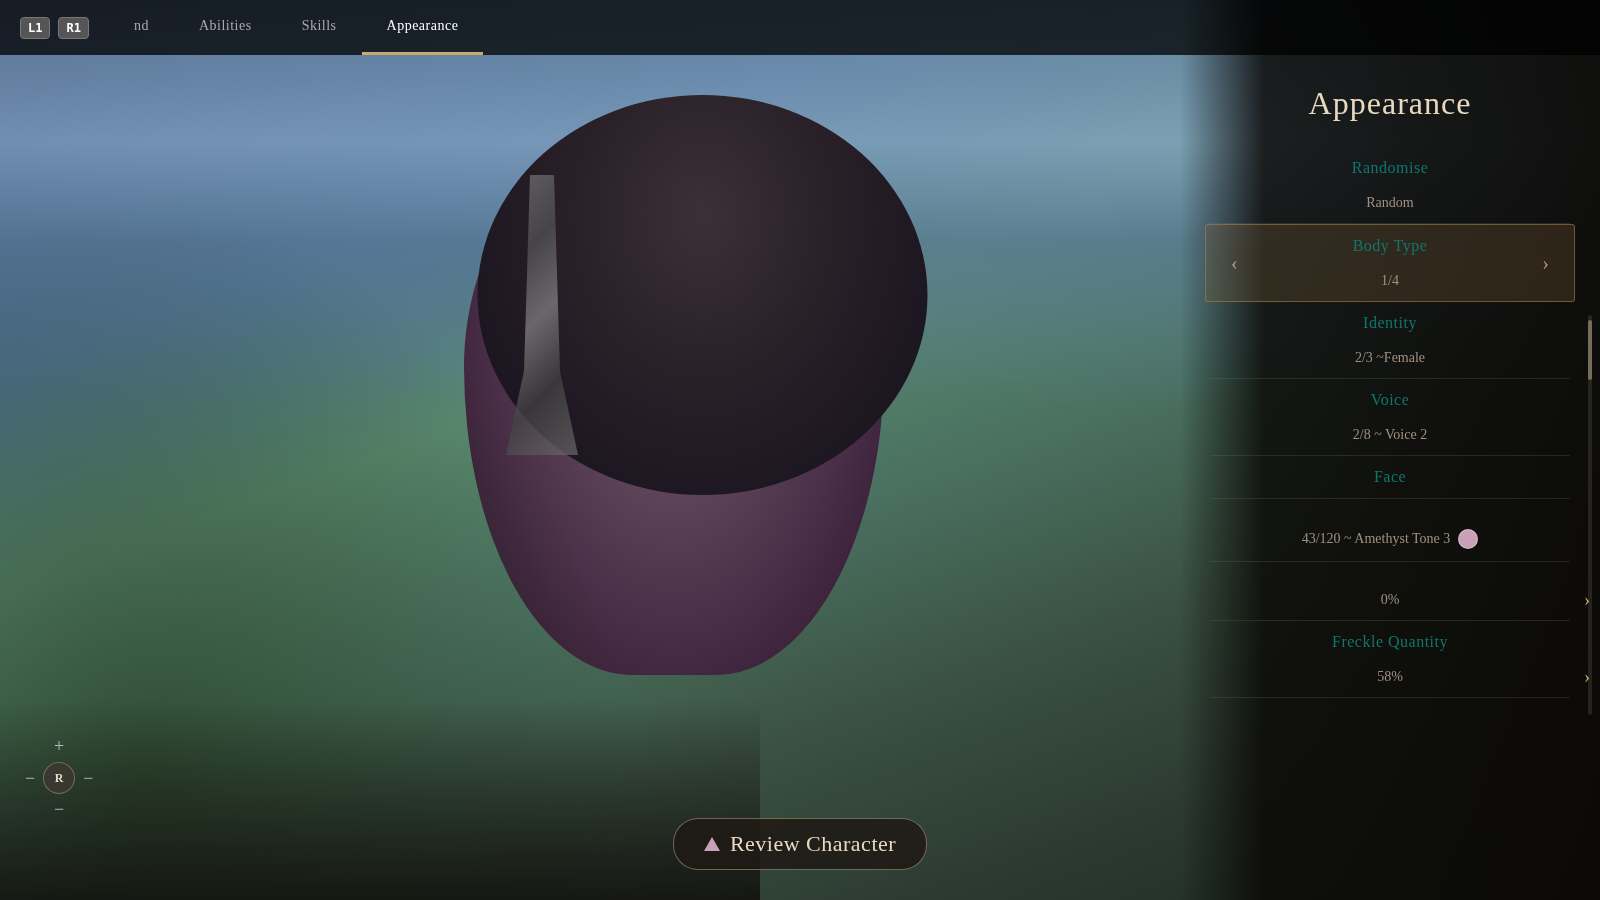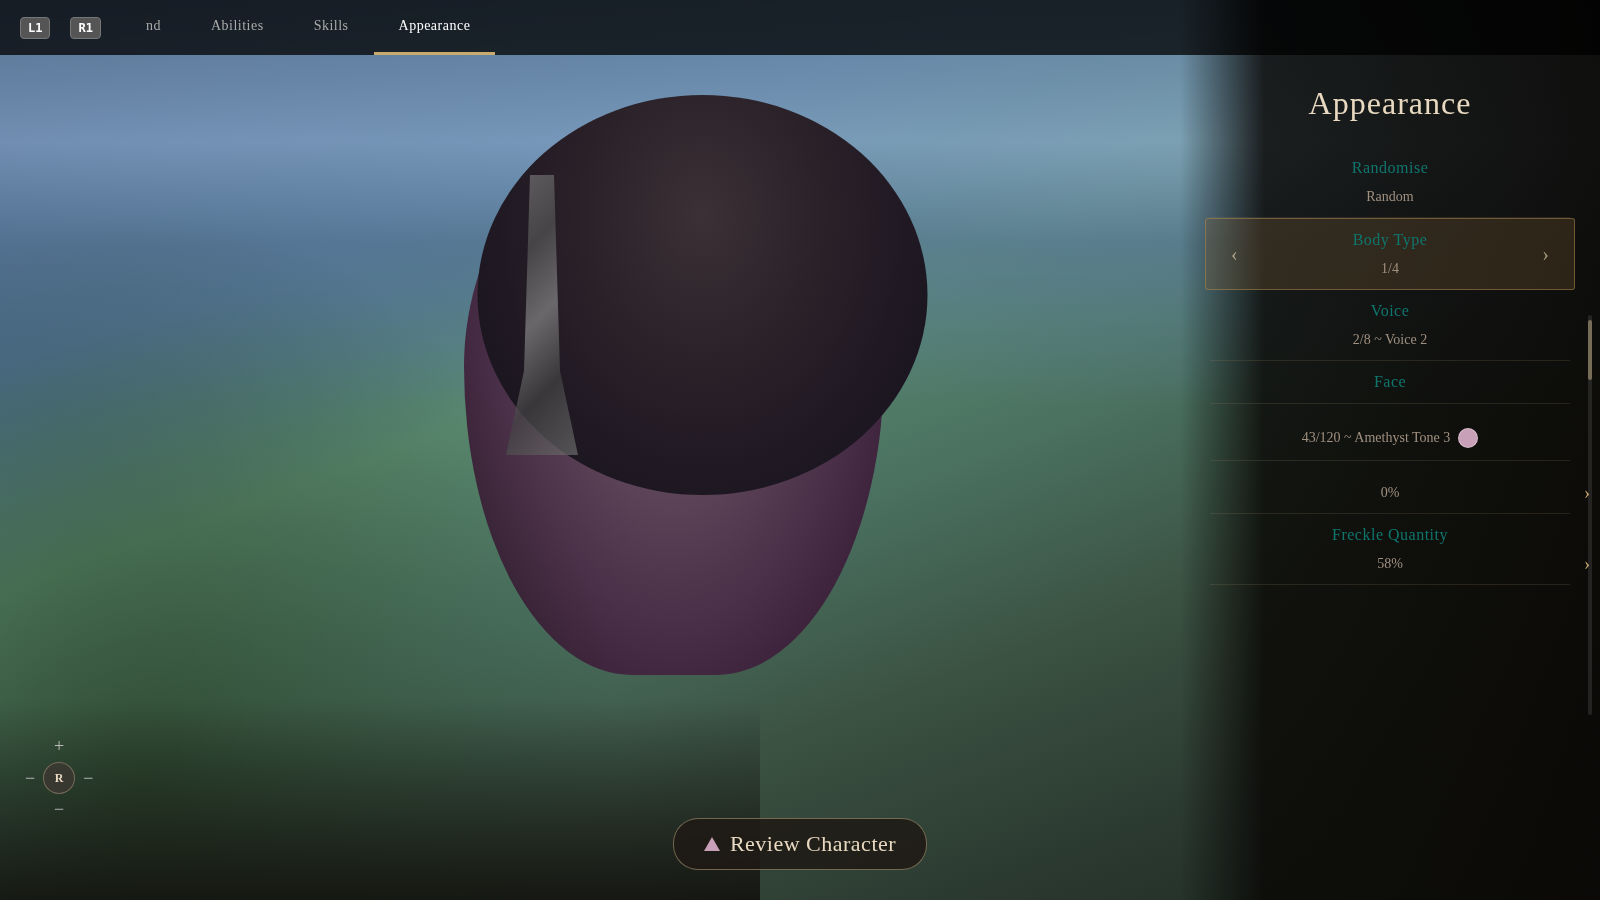--- a/index.html
+++ b/index.html
@@ -75,21 +75,21 @@
       background: rgba(0,0,0,0.75);
       z-index: 10;
       display: flex;
       align-items: center;
       padding: 0 20px;
       gap: 0;
     }
 
     .nav-buttons {
       display: flex;
-      gap: 20px;
+      gap: 8px;
       margin-right: 20px;
     }
 
     .nav-btn {
       background: #555;
       border: 1px solid #777;
       border-radius: 4px;
       color: #fff;
       font-size: 12px;
       font-weight: bold;
@@ -157,21 +157,21 @@
 
     .option-label {
       color: #0f766e;
       font-size: 16px;
       letter-spacing: 0.5px;
     }
 
     .option-value {
       color: #a09080;
       font-size: 14px;
-      margin-top: 12px;
+      margin-top: 18px;
       display: flex;
       align-items: center;
       justify-content: center;
       gap: 8px;
     }
 
     .skin-swatch {
       width: 20px;
       height: 20px;
       border-radius: 50%;
@@ -454,20 +454,24 @@
 
   <div class="option-item selected">
     <div class="arrow-btn">‹</div>
     <div class="option-content">
       <div class="option-label">Body Type</div>
       <div class="option-value">1/4</div>
     </div>
     <div class="arrow-btn">›</div>
   </div>
 
+  <div class="option-item">
+    <div class="option-label">Identity</div>
+    <div class="option-value">2/3 ~Female</div>
+  </div>
 
   <div class="option-item">
     <div class="option-label">Voice</div>
     <div class="option-value">2/8 ~ Voice 2</div>
   </div>
 
   <div class="option-item">
     <div class="option-label">Face</div>
   </div>
 

